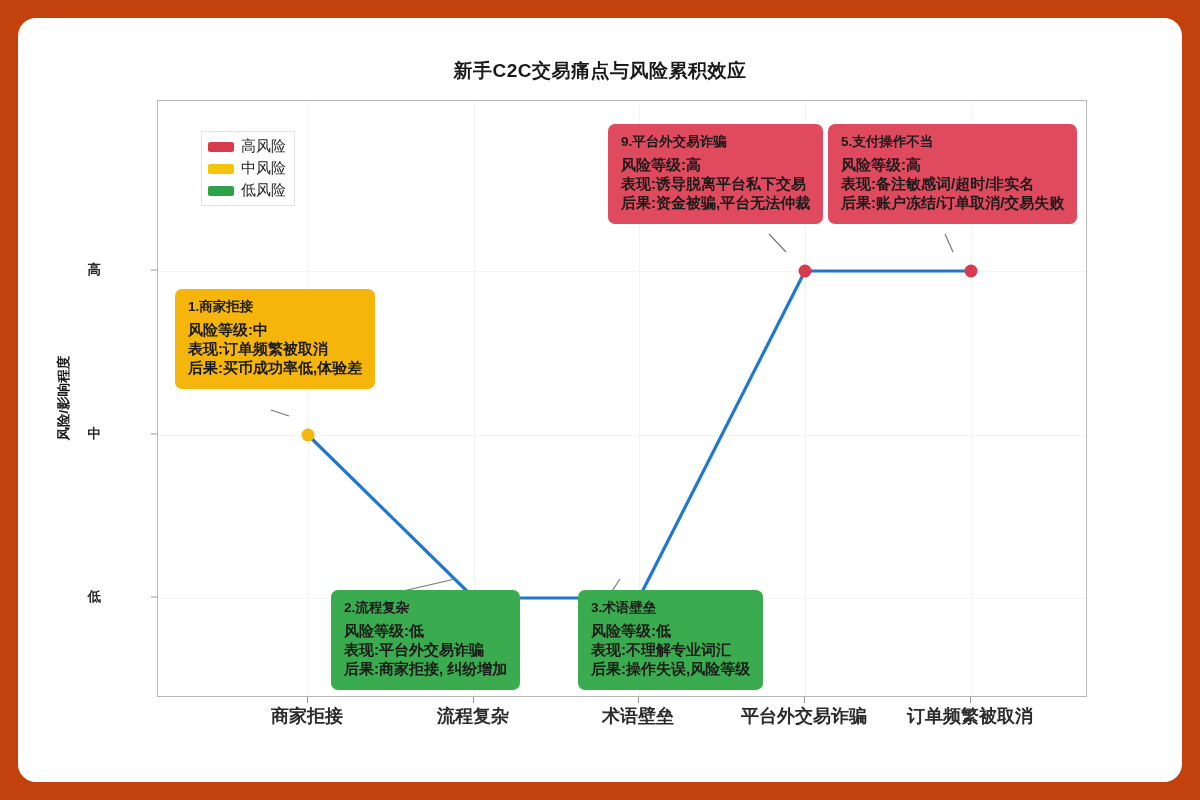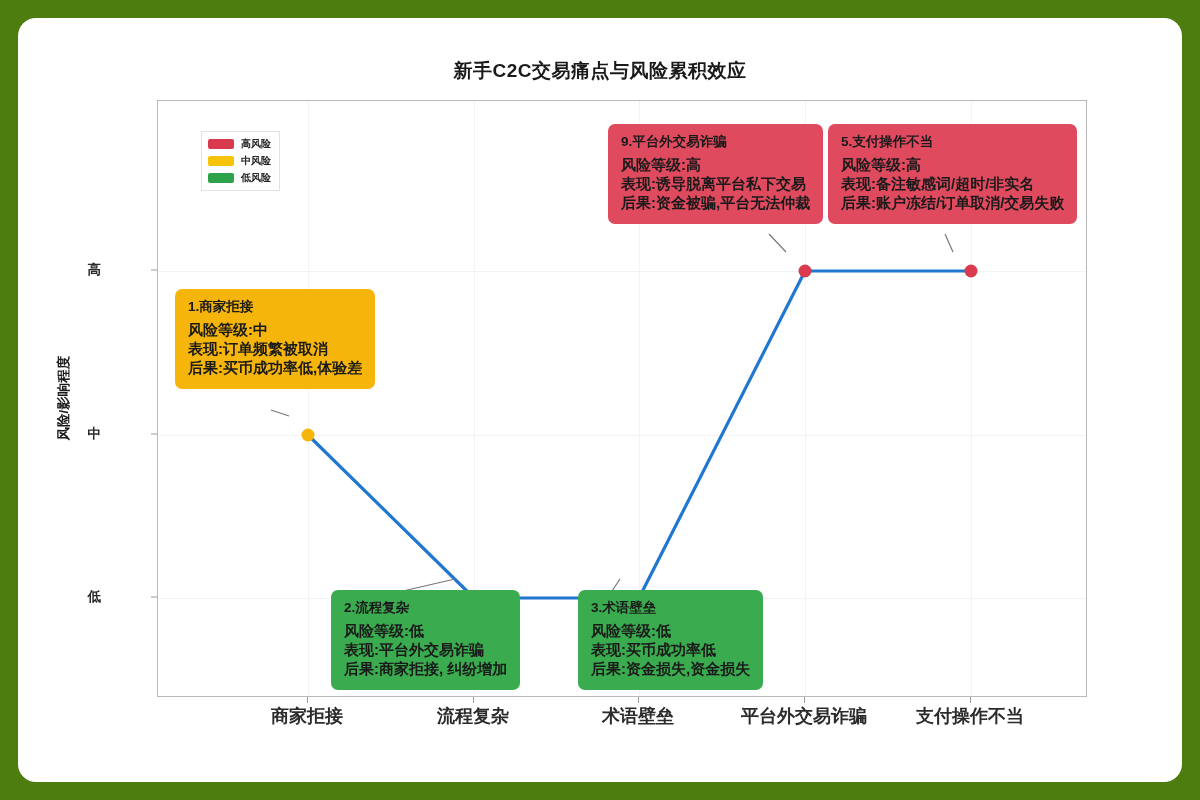--- a/index.html
+++ b/index.html
@@ -5,21 +5,21 @@
   * { box-sizing: border-box; }
   html, body {
     margin: 0; padding: 0;
     width: 1200px; height: 800px;
     background: #000000;
     font-family: "Liberation Sans", "DejaVu Sans", sans-serif;
   }
   #root {
     position: relative;
     width: 1200px; height: 800px;
-    background: #4d7c0f;
+    background: #c2410c;
     overflow: hidden;
   }
   #canvas {
     position: absolute;
     left: 18px; top: 18px;
     width: 1164px; height: 764px;
     background: #ffffff;
     border-radius: 18px;
     overflow: hidden;
   }
@@ -124,22 +124,22 @@
     flex-direction: column;
     gap: 3px;
   }
   .legend-row { display: flex; align-items: center; gap: 7px; }
   .legend-swatch {
     width: 26px; height: 10px;
     border-radius: 2px;
     display: inline-block;
   }
   .legend-text {
-    font-size: 10px;
-    font-weight: bold;
+    font-size: 15px;
+    font-weight: normal;
     color: #262626;
     white-space: nowrap;
   }
   
   .anno {
     position: absolute;
     border-radius: 7px;
     padding: 9px 13px 11px 13px;
     color: #1a1a1a;
   }
@@ -200,21 +200,21 @@
 
     <div class="xtick-mark" style="left:289px"></div>
     <div class="xtick-mark" style="left:455px"></div>
     <div class="xtick-mark" style="left:620px"></div>
     <div class="xtick-mark" style="left:786px"></div>
     <div class="xtick-mark" style="left:952px"></div>
     <div class="xtick-label" style="left:289px">商家拒接</div>
     <div class="xtick-label" style="left:455px">流程复杂</div>
     <div class="xtick-label" style="left:620px">术语壁垒</div>
     <div class="xtick-label" style="left:786px">平台外交易诈骗</div>
-    <div class="xtick-label" style="left:952px">支付操作不当</div>
+    <div class="xtick-label" style="left:952px">订单频繁被取消</div>
 
     <div id="legend">
       <div class="legend-row">
         <span class="legend-swatch" style="background:#d93a4e"></span>
         <span class="legend-text">高风险</span>
       </div>
       <div class="legend-row">
         <span class="legend-swatch" style="background:#f5c40a"></span>
         <span class="legend-text">中风险</span>
       </div>
@@ -242,22 +242,22 @@
     <div class="anno" style="left:313px; top:572px; background:#3aab4f;">
       <div class="anno-title">2.流程复杂</div>
       <div class="anno-line">风险等级:低</div>
       <div class="anno-line">表现:平台外交易诈骗</div>
       <div class="anno-line">后果:商家拒接, 纠纷增加</div>
     </div>
 
     <div class="anno" style="left:560px; top:572px; background:#3aab4f;">
       <div class="anno-title">3.术语壁垒</div>
       <div class="anno-line">风险等级:低</div>
-      <div class="anno-line">表现:买币成功率低</div>
-      <div class="anno-line">后果:资金损失,资金损失</div>
+      <div class="anno-line">表现:不理解专业词汇</div>
+      <div class="anno-line">后果:操作失误,风险等级</div>
     </div>
 
     <div class="anno" style="left:590px; top:106px; background:#e04a5f;">
       <div class="anno-title">9.平台外交易诈骗</div>
       <div class="anno-line">风险等级:高</div>
       <div class="anno-line">表现:诱导脱离平台私下交易</div>
       <div class="anno-line">后果:资金被骗,平台无法仲裁</div>
     </div>
 
     <div class="anno" style="left:810px; top:106px; background:#e04a5f;">

